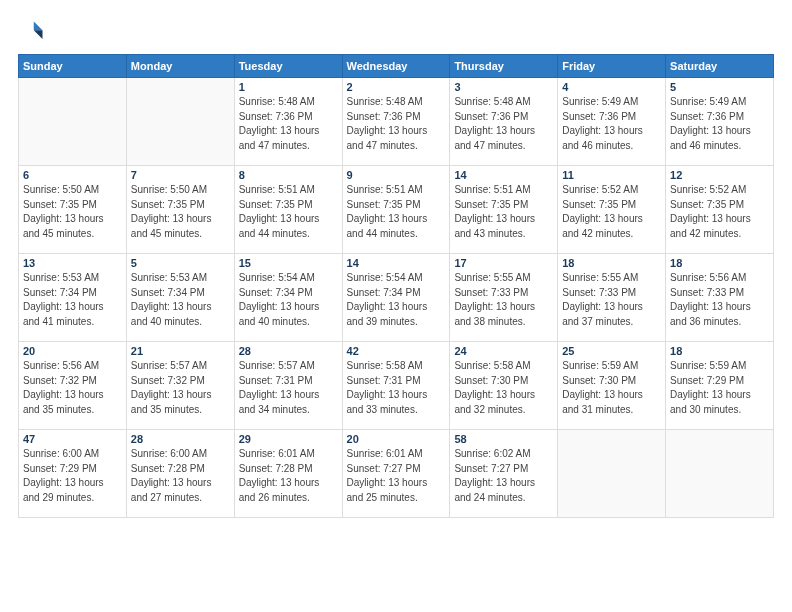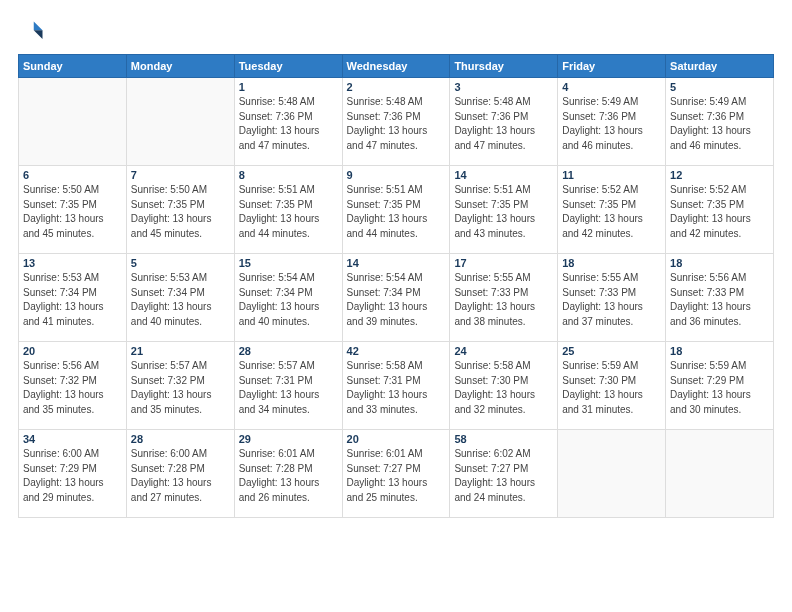--- a/index.html
+++ b/index.html
@@ -318,21 +318,21 @@
           <td>
             <span class="day-num">18</span>
             <div class="day-info" style="white-space: pre-line;">Sunrise: 5:59 AM
 Sunset: 7:29 PM
 Daylight: 13 hours
 and 30 minutes.</div>
           </td>
         </tr>
         <tr class="week-row">
           <td>
-            <span class="day-num">34</span>
+            <span class="day-num">47</span>
             <div class="day-info" style="white-space: pre-line;">Sunrise: 6:00 AM
 Sunset: 7:29 PM
 Daylight: 13 hours
 and 29 minutes.</div>
           </td>
           <td>
             <span class="day-num">28</span>
             <div class="day-info" style="white-space: pre-line;">Sunrise: 6:00 AM
 Sunset: 7:28 PM
 Daylight: 13 hours

